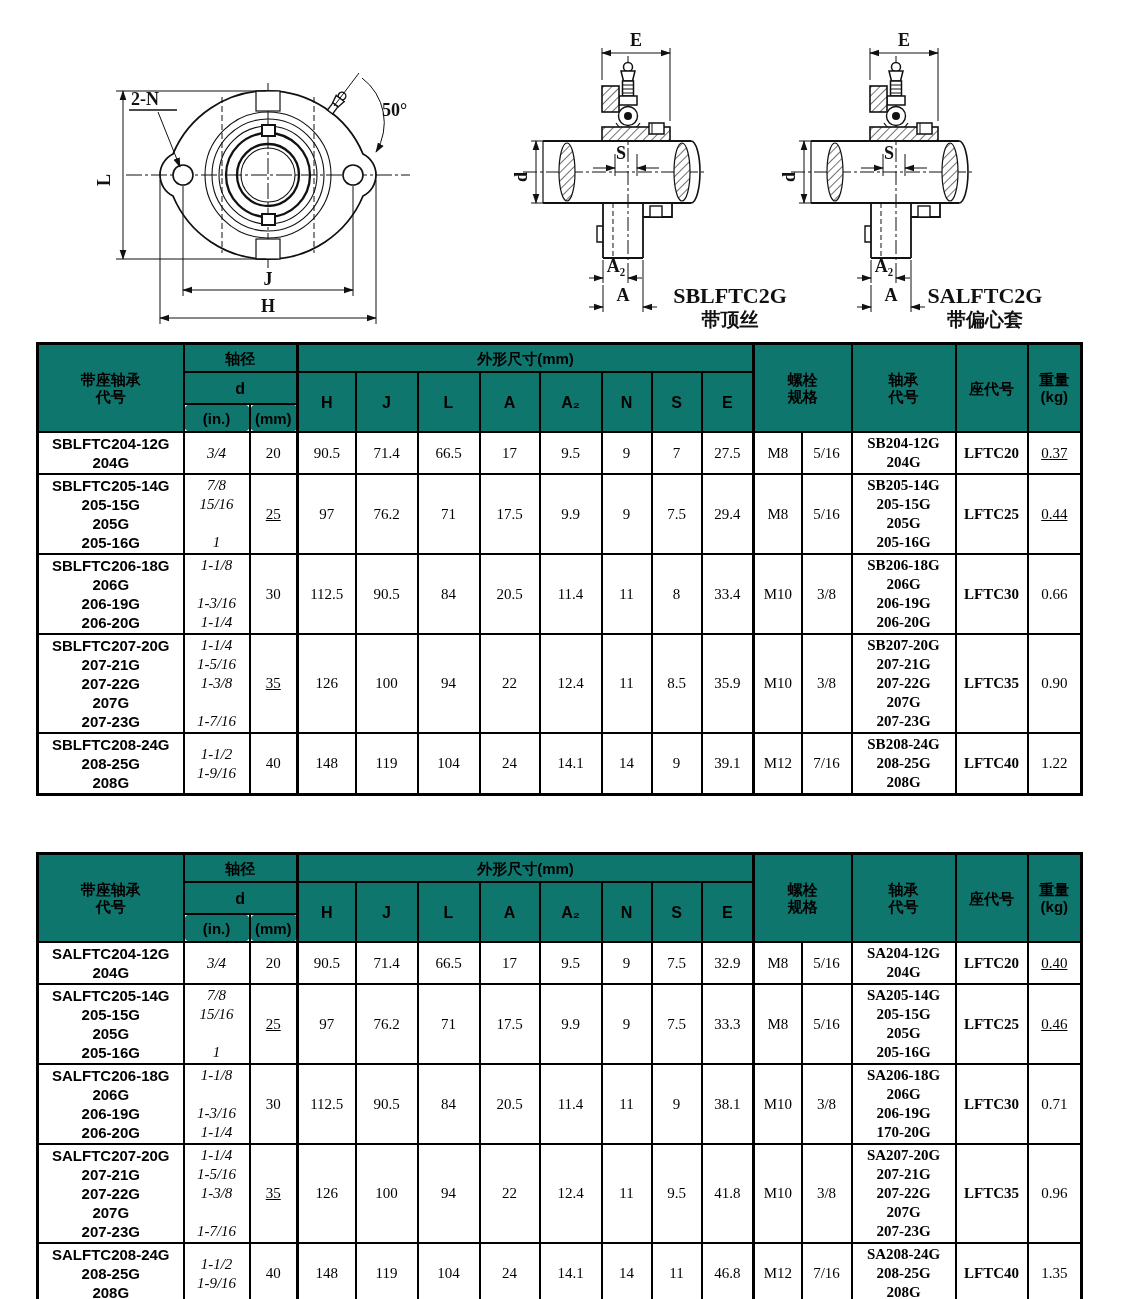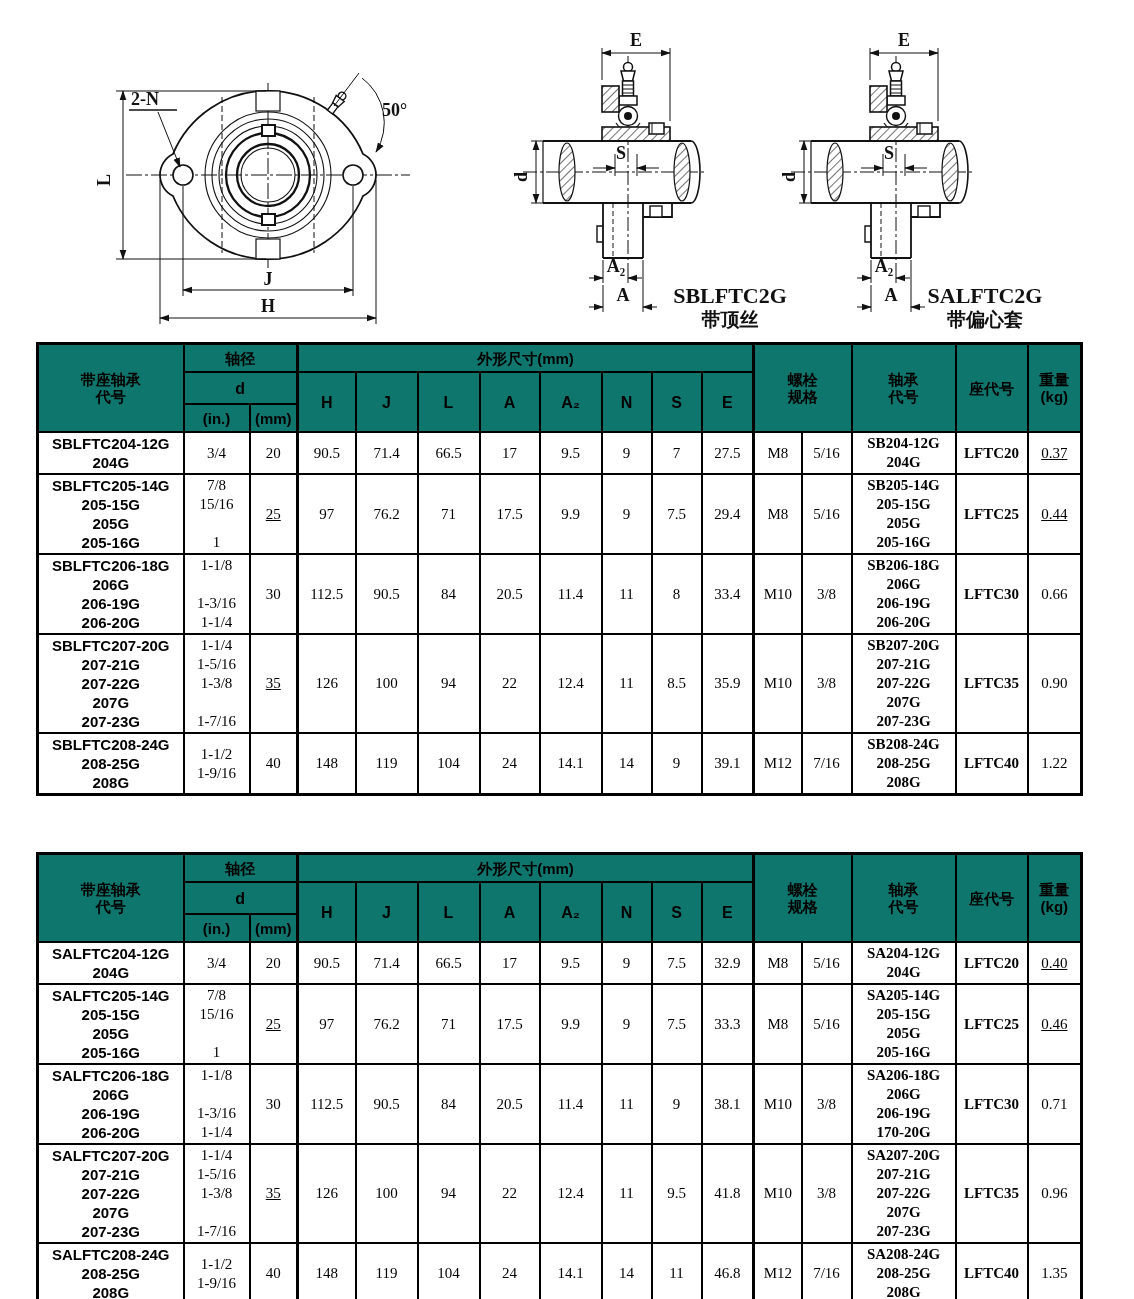--- a/index.html
+++ b/index.html
@@ -6,27 +6,27 @@
   body{width:1134px;height:1299px;font-family:"Liberation Sans","DejaVu Sans",sans-serif;color:#000;}
   #sheet{position:relative;width:1134px;height:1299px;overflow:hidden;}
   #drawings{display:block;}
 
   table.spec{border-collapse:collapse;table-layout:fixed;width:1046px;margin-left:36px;
              border:3px solid #000;}
   table.spec th, table.spec td{border:2px solid #000;padding:1px 2px;overflow:hidden;}
   table.spec thead th{background:#0f766e;font-weight:bold;font-size:15px;line-height:17px;text-align:center;vertical-align:middle;}
   table.spec thead tr.h1 th{height:24px;}
   table.spec thead tr.h2 th{height:28px;font-size:16px;}
-  table.spec thead tr.h3 th{height:24px;font-family:"Liberation Sans","DejaVu Sans",sans-serif;}
+  table.spec thead tr.h3 th{height:24px;font-family:"Liberation Sans","DejaVu Sans",sans-serif;border-radius:7px;}
   .two-line span{display:block;}
   .bl-thick{border-left:3px solid #000 !important;}
 
   table.spec td{font-size:15px;line-height:19px;vertical-align:middle;text-align:center;}
   td.codes{font-weight:bold;text-align:right;padding-right:4px;white-space:pre-line;vertical-align:top;font-size:15px;}
-  td.din{font-family:"Liberation Serif","DejaVu Serif",serif;text-align:left;padding-left:5px;white-space:pre-line;vertical-align:top;}
+  td.din{font-family:"Liberation Serif","DejaVu Serif",serif;text-align:left;padding-left:5px;white-space:pre-line;vertical-align:top;font-style:italic;}
   td.num{font-family:"Liberation Serif","DejaVu Serif",serif;font-size:15.5px;}
   td.bearing{font-family:"Liberation Serif","DejaVu Serif",serif;font-weight:bold;text-align:right;padding-right:13px;white-space:pre-line;vertical-align:top;padding-top:2px;}
   td.seat{font-family:"Liberation Serif","DejaVu Serif",serif;font-weight:bold;}
   td.va-top{vertical-align:top;padding-top:3px;}
   td.va-bottom{vertical-align:bottom;padding-bottom:3px;}
   td.va-center{vertical-align:middle;text-decoration:underline;}
   #table2wrap{margin-top:56px;}
   text{fill:#111;}
   .dimtxt{font-family:"Liberation Serif","DejaVu Serif",serif;font-weight:bold;font-size:18px;}
   .cap-en{font-family:"Liberation Serif","DejaVu Serif",serif;font-weight:bold;font-size:22px;}

